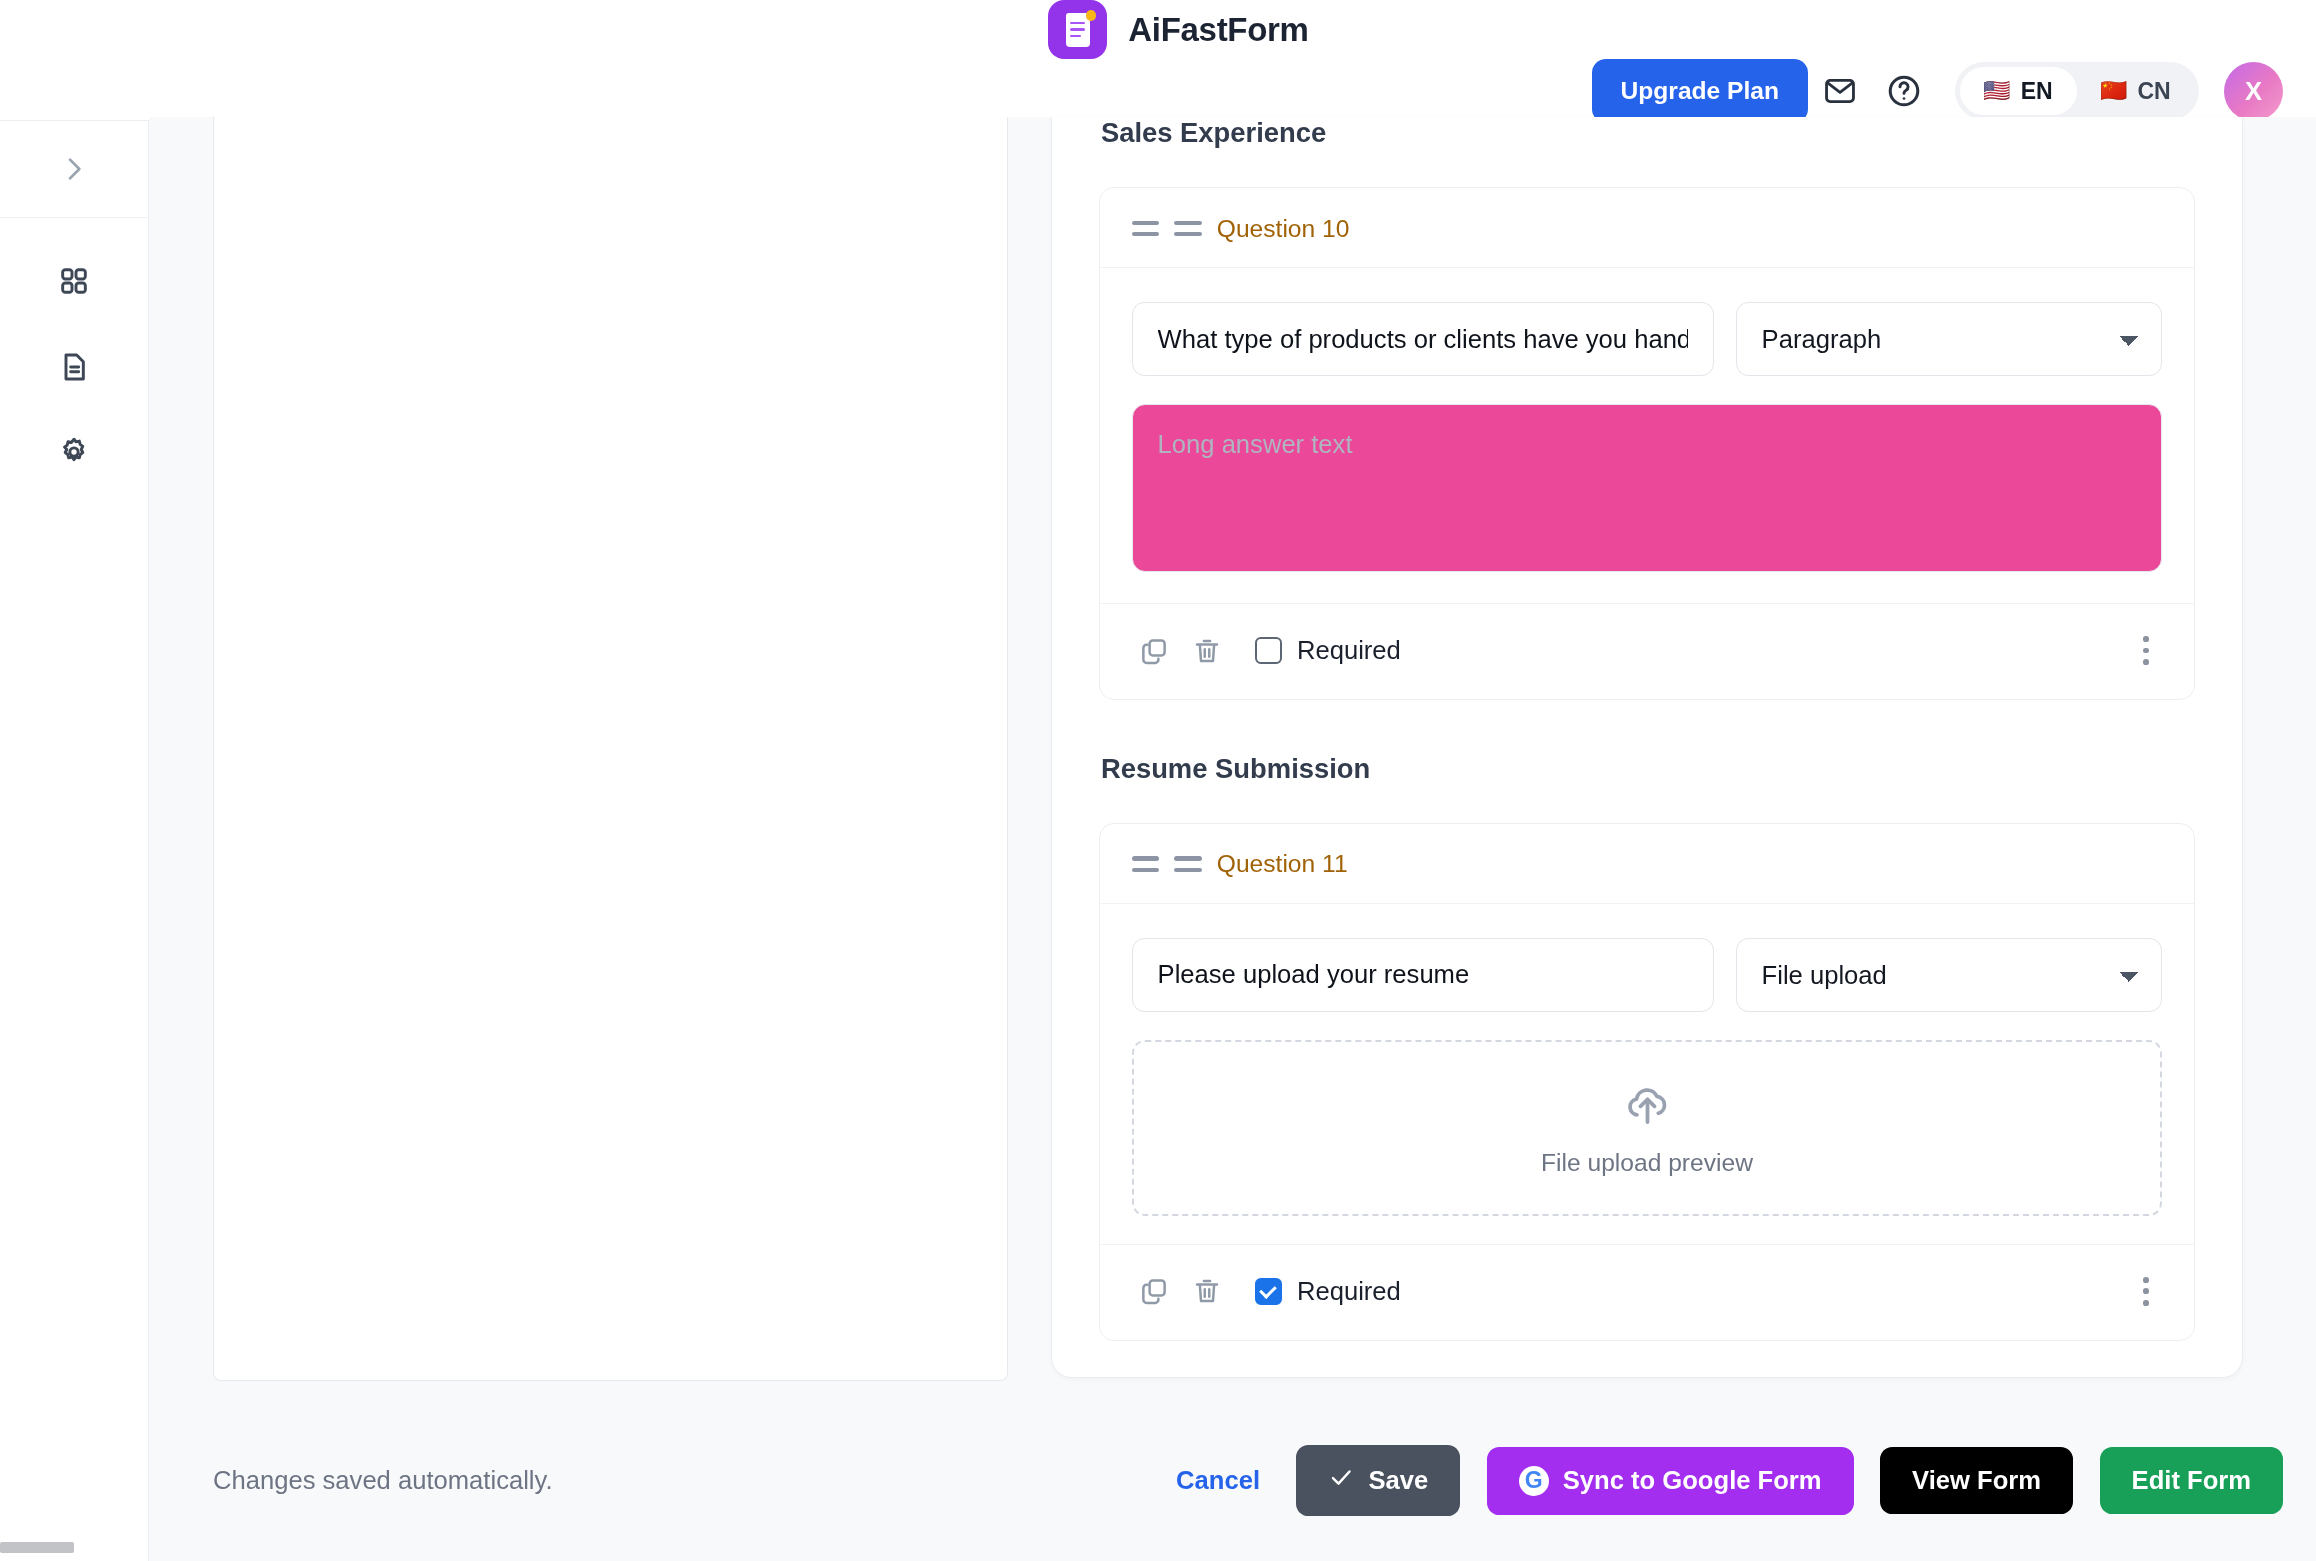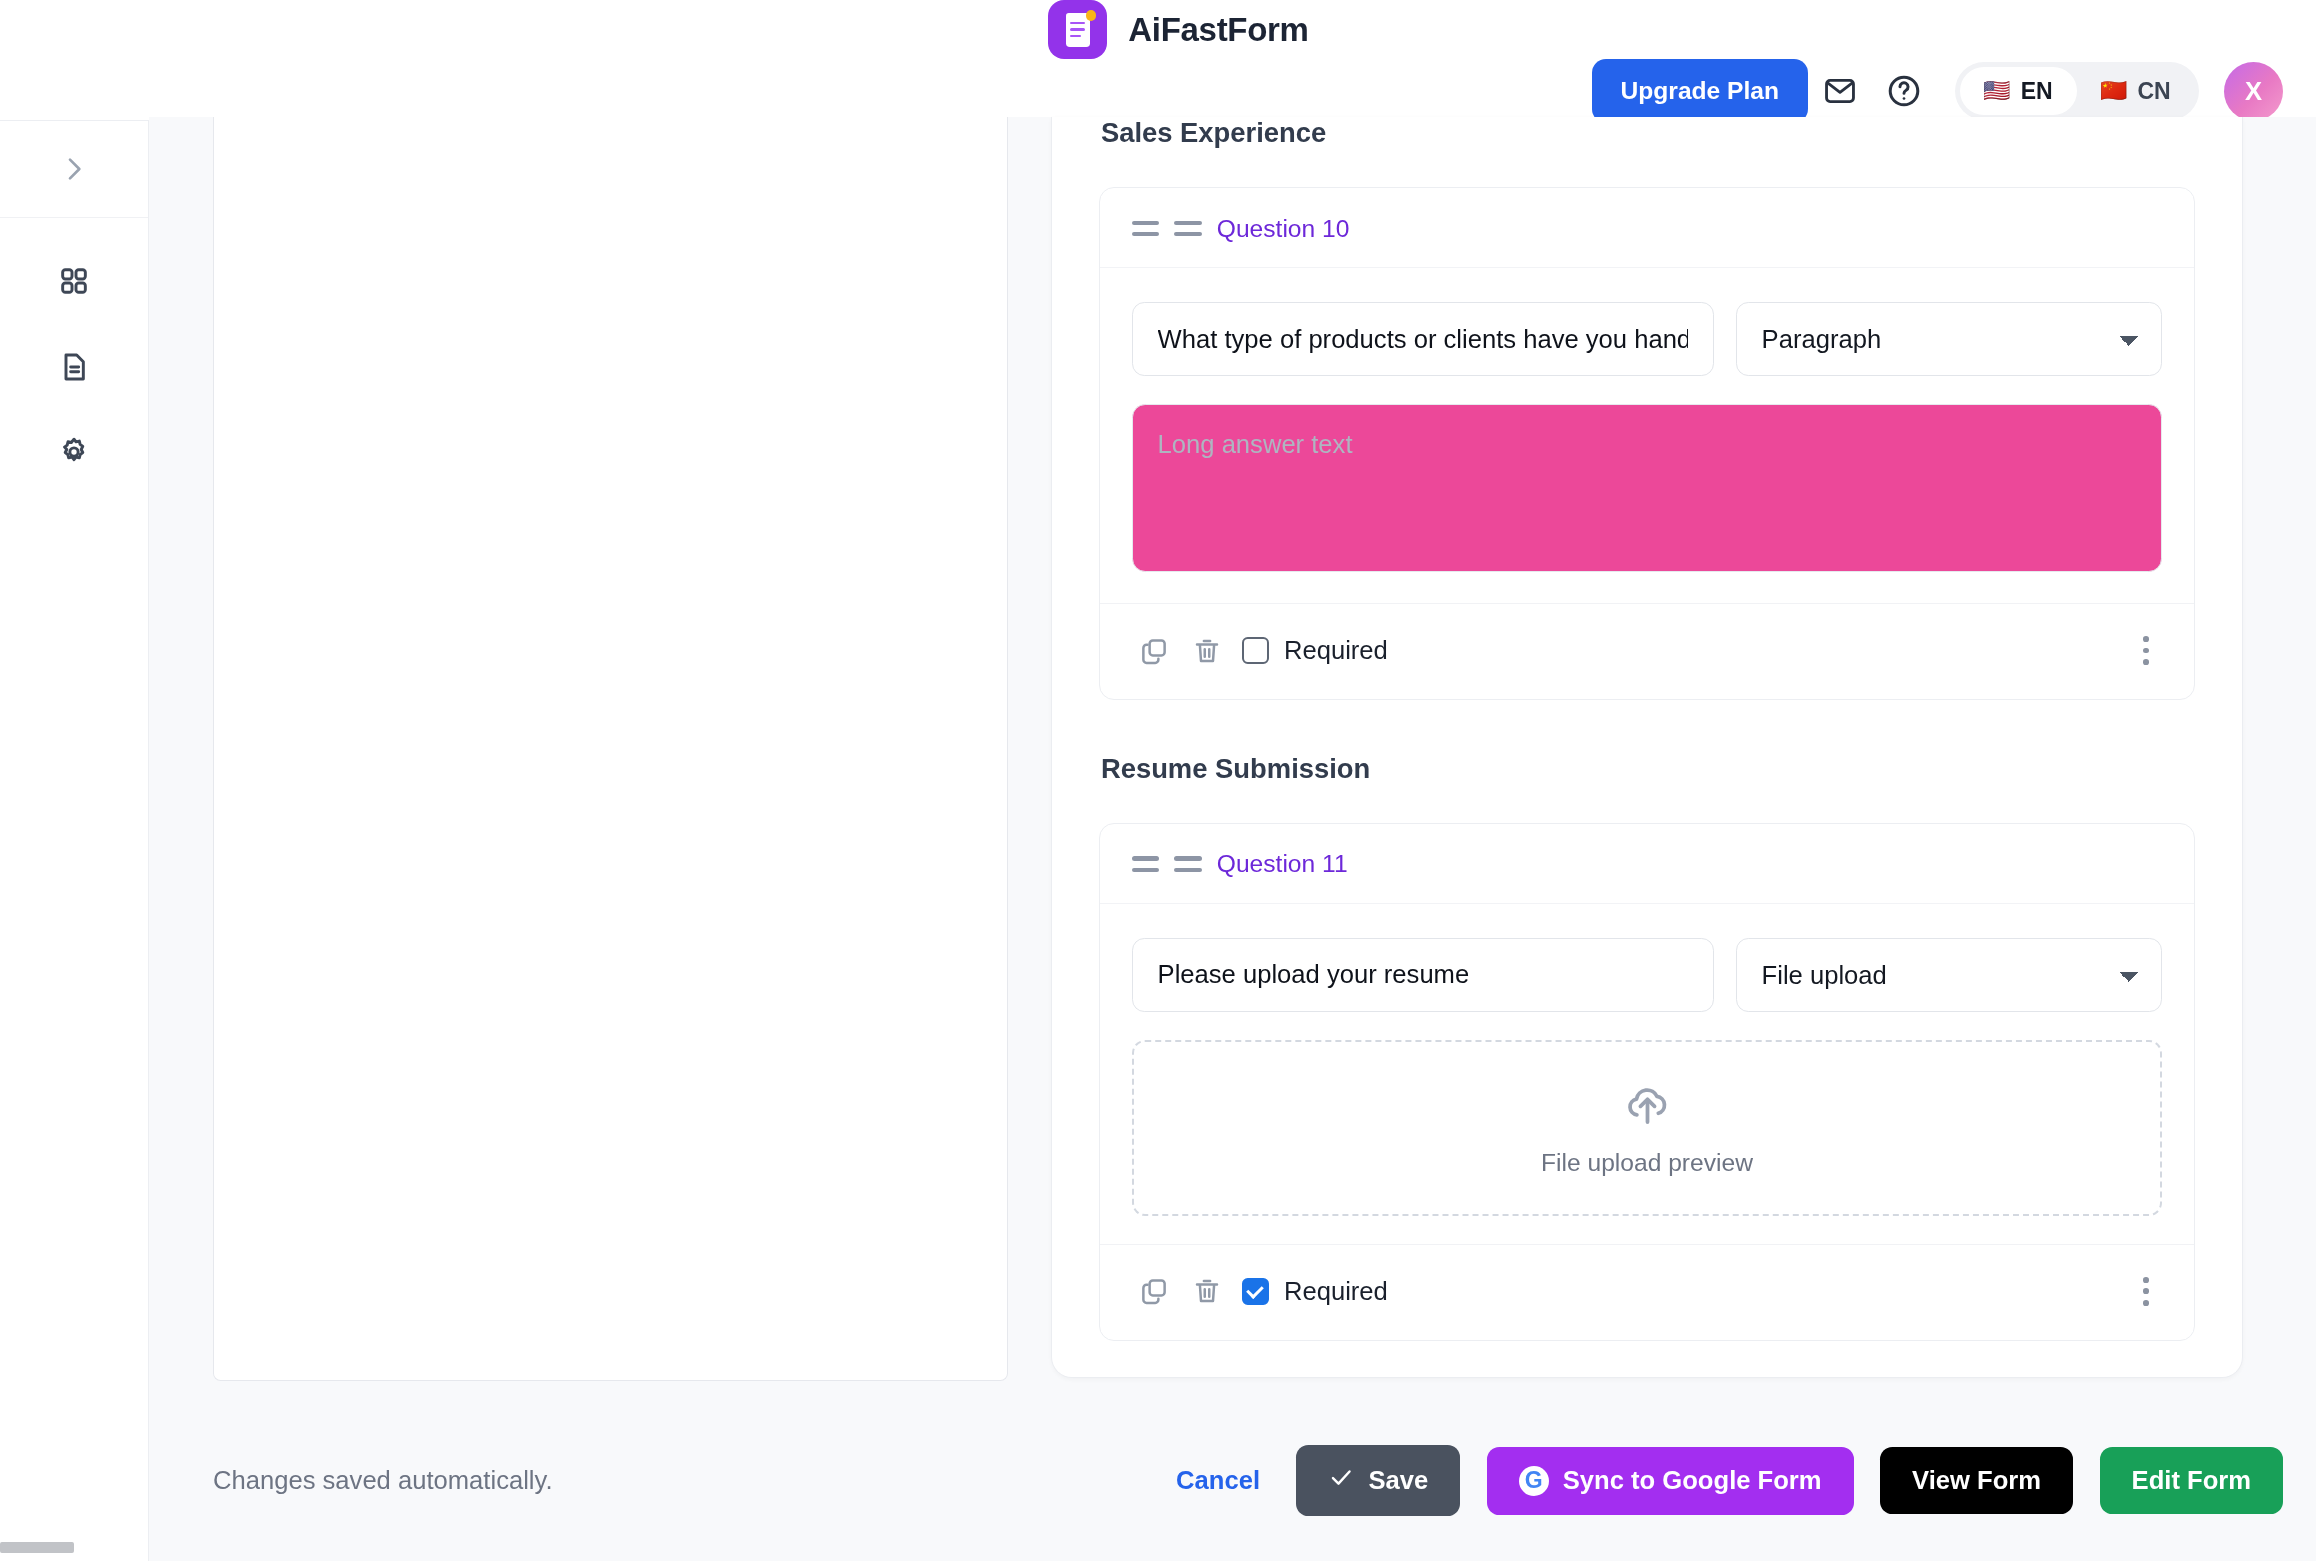--- a/index.html
+++ b/index.html
@@ -154,21 +154,21 @@
   .qcard-head {
     display: flex; align-items: center; gap: 15px;
     padding: 26.5px 32px 24.6px 32px;
     border-bottom: 1.9px solid #f2f3f6;
   }
   .drag-handle {
     display: flex; flex-direction: column; gap: 6.6px;
     cursor: grab; padding: 1.9px 0;
   }
   .drag-handle i { display: block; width: 27.4px; height: 4.7px; background: #8d95a5; border-radius: 2.8px; }
-  .q-label { font-size: 24.6px; color: #6d28d9; font-weight: normal; }
+  .q-label { font-size: 24.6px; color: #a16207; font-weight: normal; }
 
   .qcard-body { padding: 28px 32px 0 32px; }
   .q-row { display: flex; gap: 22px; align-items: flex-end; margin-top: 6px; }
   .q-title-input {
     flex: 1;
     height: 74px;
     border: 1.9px solid #e2e5ea; border-radius: 12.3px;
     background: #ffffff;
     padding: 0 24.6px;
     font-size: 25.6px; color: #0e121a;
@@ -217,21 +217,21 @@
     margin-top: 28px;
     border-top: 1.9px solid #f1f2f5;
     display: flex; align-items: center;
     padding: 24.6px 32px 26.5px 28px;
   }
   .foot-icon {
     background: none; border: none; cursor: pointer;
     color: #9099a7; display: flex; align-items: center;
     padding: 5.7px 11.4px;
   }
-  .req-wrap { display: flex; align-items: center; gap: 15px; margin-left: 8px; cursor: pointer; }
+  .req-wrap { display: flex; align-items: center; gap: 15px; margin-left: 21px; cursor: pointer; }
   .cb {
     width: 27.4px; height: 27.4px; border: 2.8px solid #5d6674; border-radius: 5.7px;
     background: #ffffff; display: flex; align-items: center; justify-content: center;
     cursor: pointer;
   }
   .cb.checked { background: #1a73e8; border-color: #1a73e8; }
   .cb.checked::after {
     content: ""; width: 12.3px; height: 6.6px;
     border-left: 3.8px solid #fff; border-bottom: 3.8px solid #fff;
     transform: rotate(-45deg) translate(0.9px, -1.9px);

